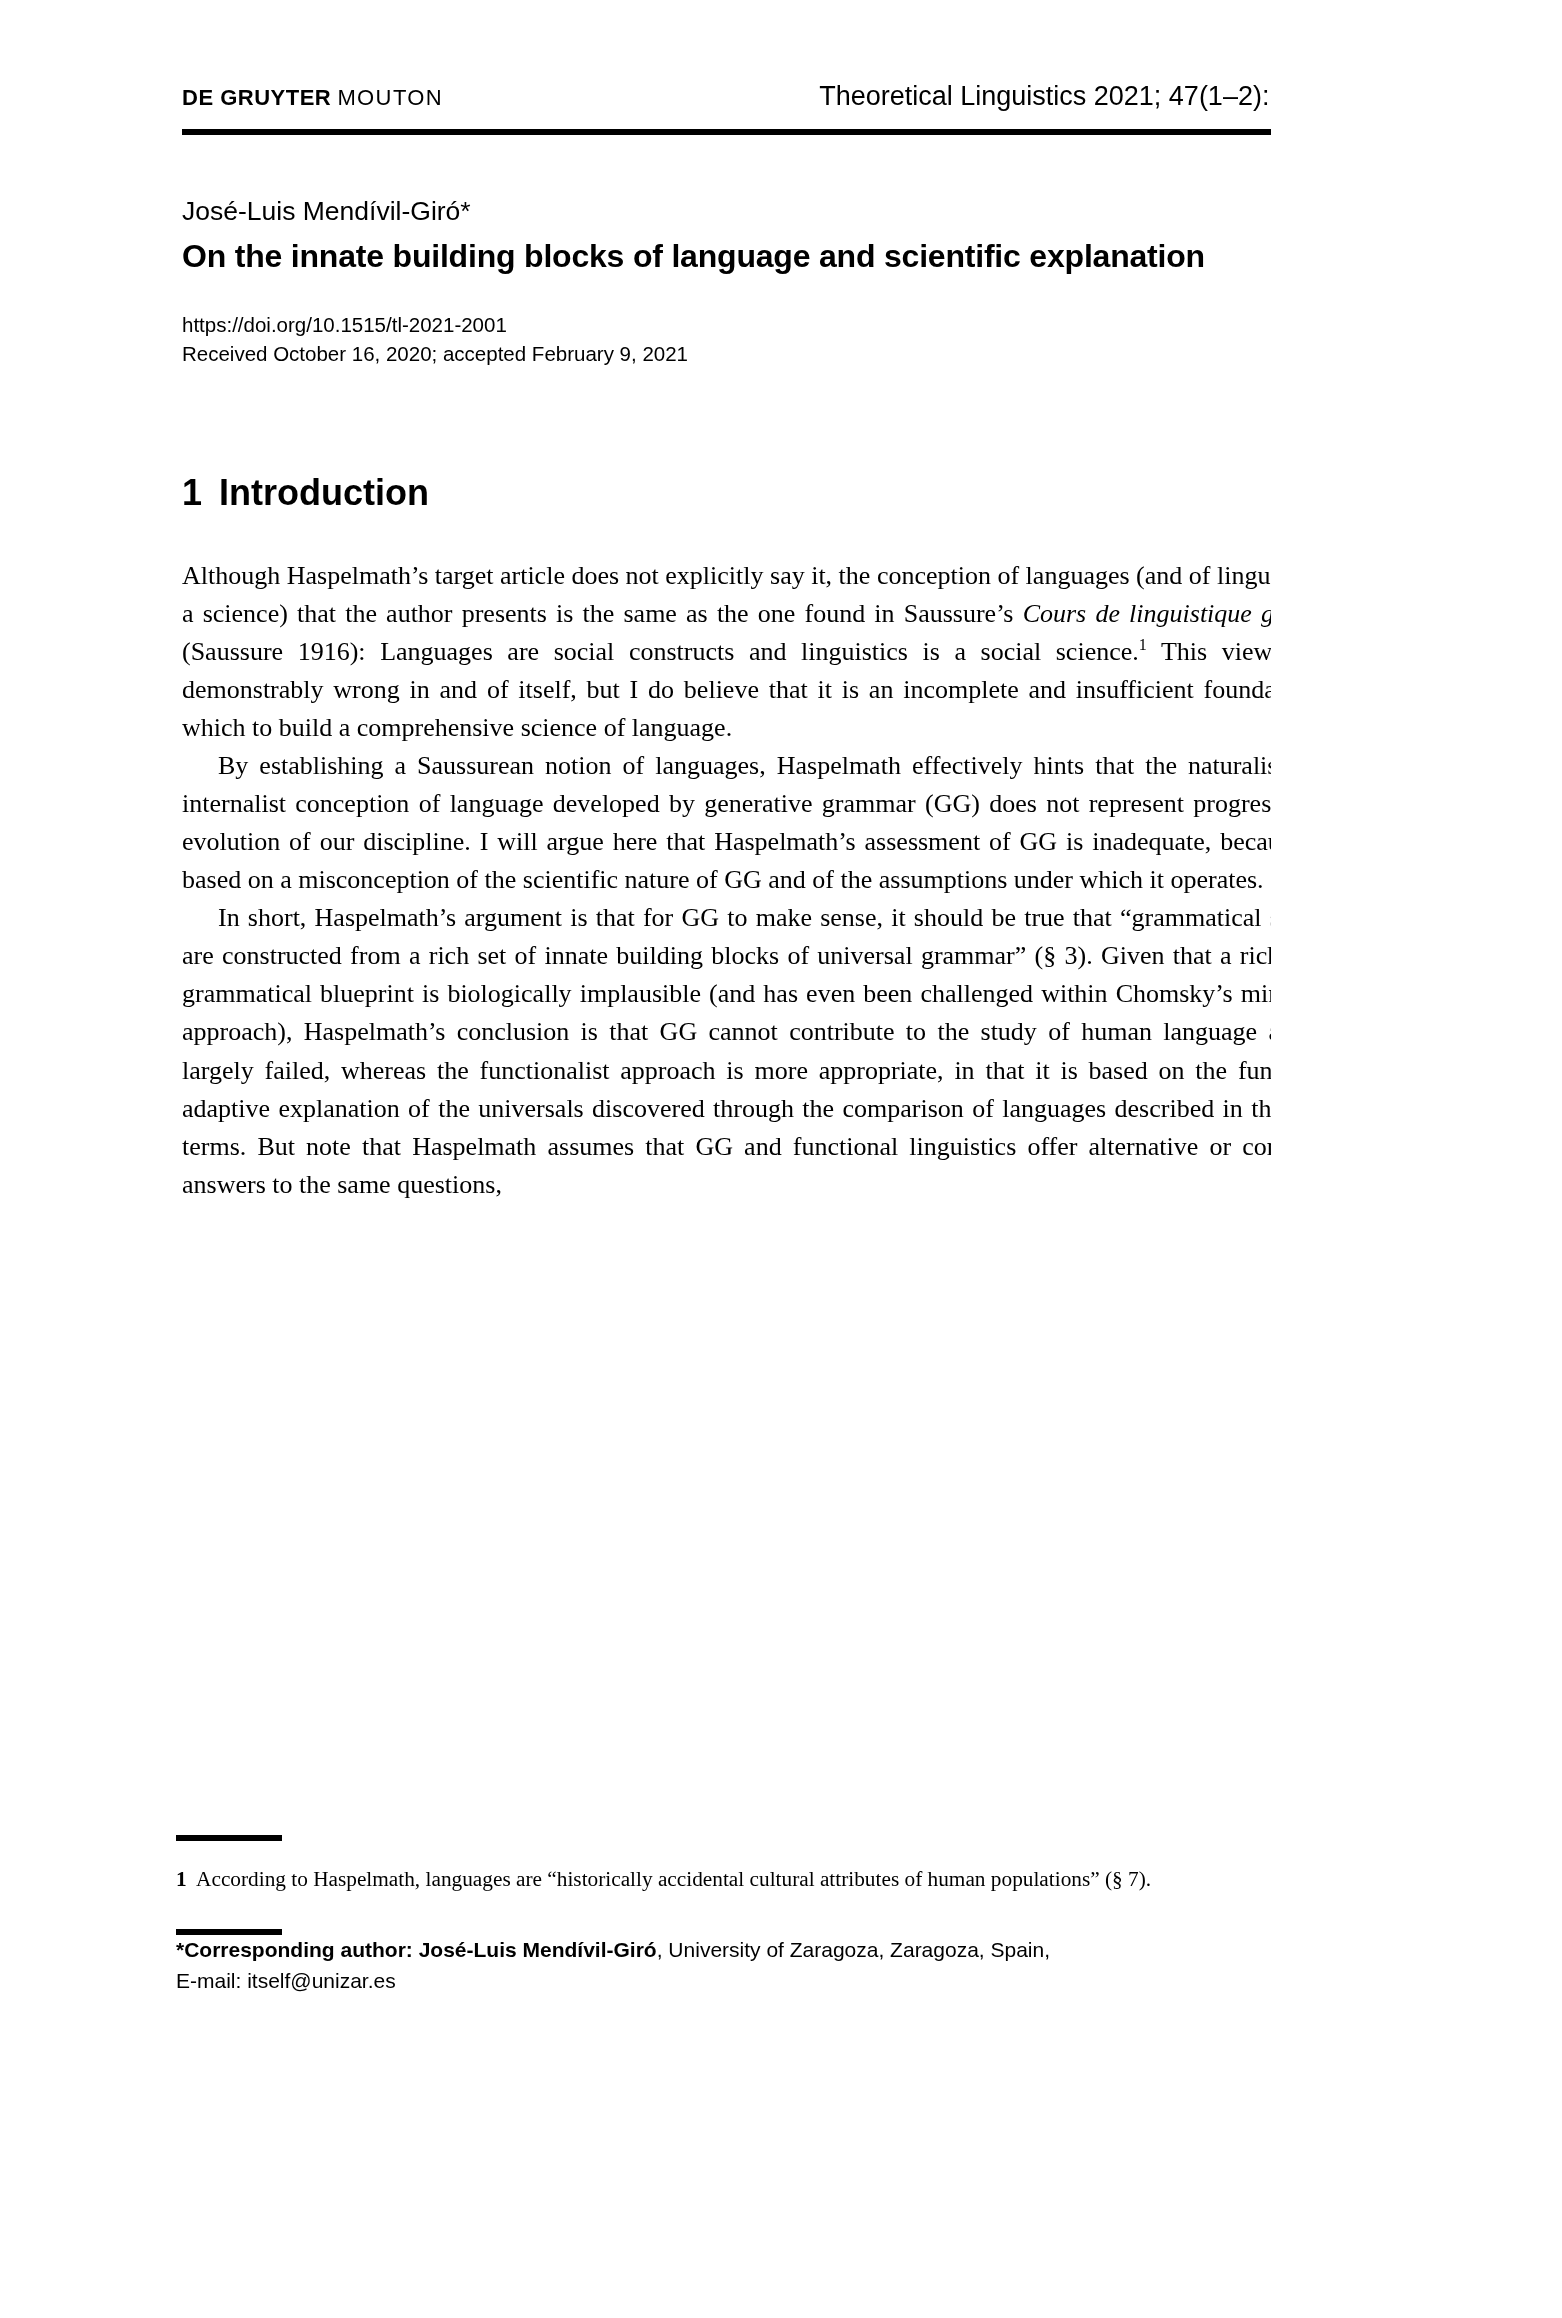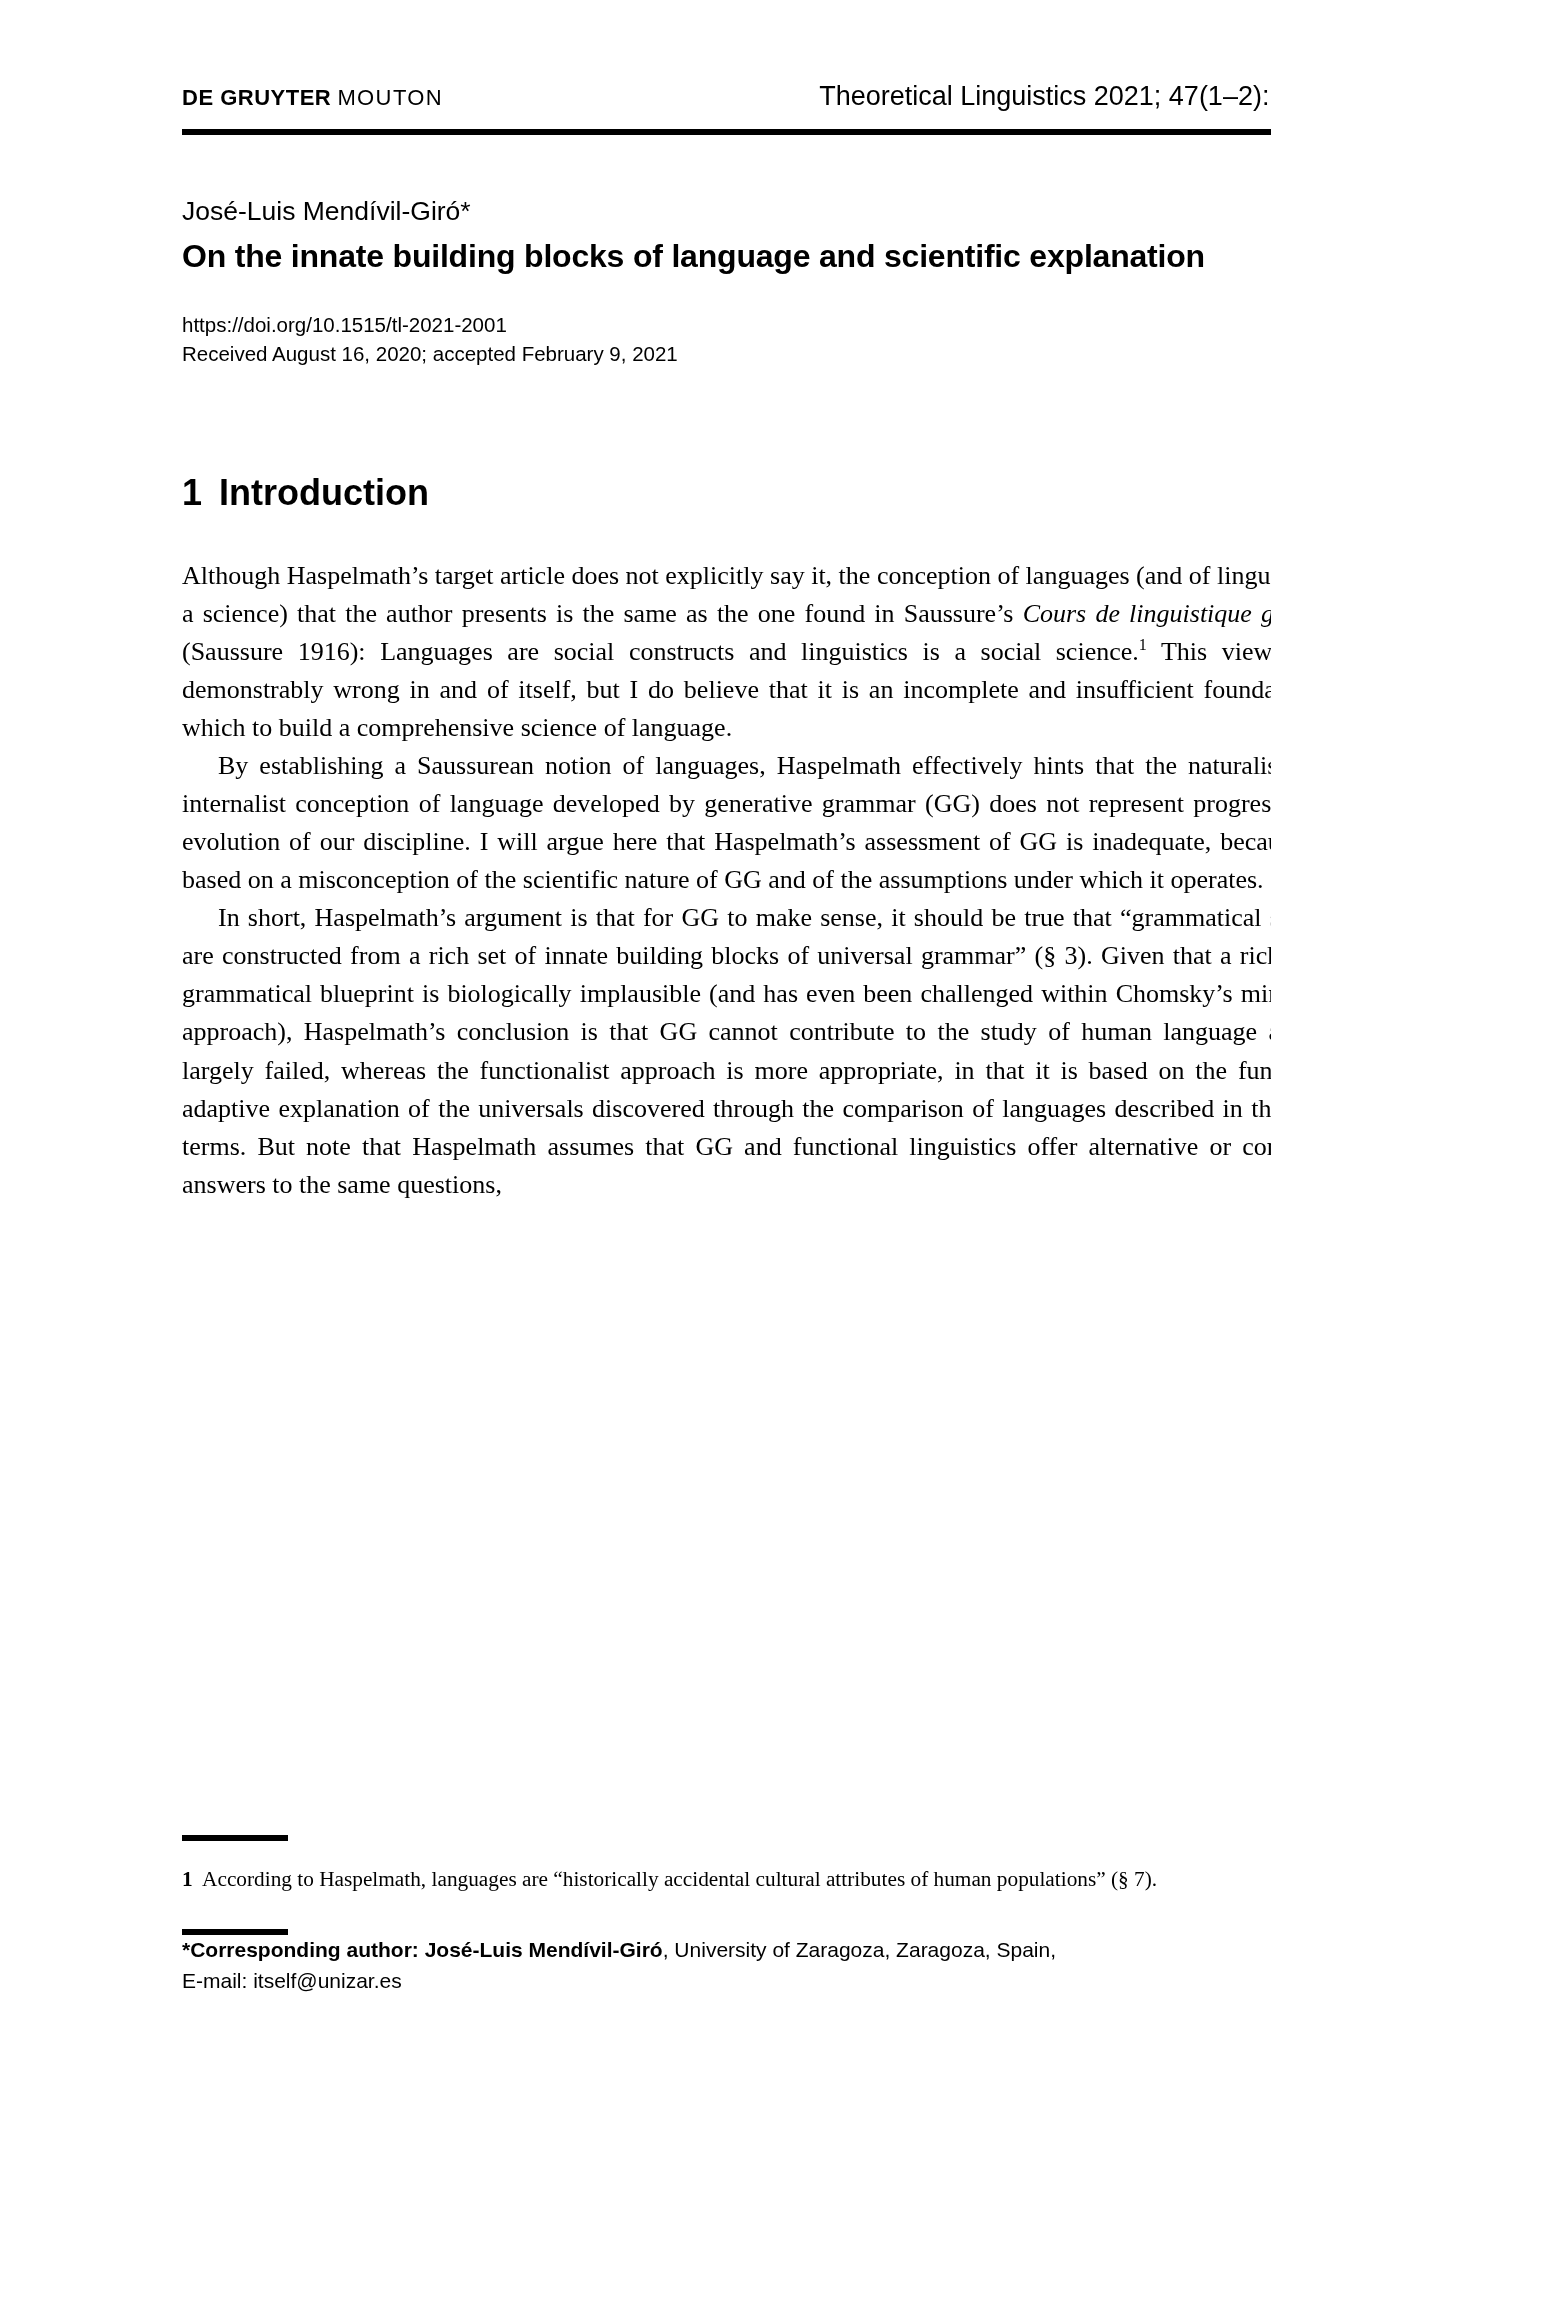--- a/index.html
+++ b/index.html
@@ -131,21 +131,21 @@
   }
   .fn-ref {
     font-size: 0.62em;
     vertical-align: super;
     line-height: 0;
   }
 
   
   .footnotes {
     position: absolute;
-    left: 182px;
+    left: 176px;
     top: 1835px;
     width: 1170px;
   }
 
   .fn-rule {
     width: 106px;
     height: 6px;
     background: #000;
   }
 
@@ -192,21 +192,21 @@
       <div class="logo"><span class="strong">DE GRUYTER</span> <span class="light">MOUTON</span></div>
       <div class="journal-ref">Theoretical Linguistics 2021; 47(1–2): 85–94</div>
     </div>
     <div class="header-rule"></div>
 
     <div class="author-line">José-Luis Mendívil-Giró*</div>
     <h1 class="article-title">On the innate building blocks of language and scientific explanation</h1>
 
     <div class="pub-meta">
       <div>https://doi.org/10.1515/tl-2021-2001</div>
-      <div>Received August 16, 2020; accepted February 9, 2021</div>
+      <div>Received October 16, 2020; accepted February 9, 2021</div>
     </div>
 
     <h2 class="section-heading"><span class="num">1</span><span>Introduction</span></h2>
 
     <div class="body-text">
       <p class="first"><span>Although Haspelmath’s target article does not explicitly say it, the conception of languages (and of linguistics as a science) that the author presents is the same as the one found in Saussure’s </span><em>Cours de linguistique generale</em><span> (Saussure 1916): Languages are social constructs and linguistics is a social science.</span><sup class="fn-ref">1</sup><span> This view is not demonstrably wrong in and of itself, but I do believe that it is an incomplete and insufficient foundation on which to build a comprehensive science of language.</span></p>
       <p class="indent">By establishing a Saussurean notion of languages, Haspelmath effectively hints that the naturalistic and internalist conception of language developed by generative grammar (GG) does not represent progress in the evolution of our discipline. I will argue here that Haspelmath’s assessment of GG is inadequate, because it is based on a misconception of the scientific nature of GG and of the assumptions under which it operates.</p>
       <p class="indent">In short, Haspelmath’s argument is that for GG to make sense, it should be true that “grammatical systems are constructed from a rich set of innate building blocks of universal grammar” (§ 3). Given that a rich innate grammatical blueprint is biologically implausible (and has even been challenged within Chomsky’s minimalist approach), Haspelmath’s conclusion is that GG cannot contribute to the study of human language and has largely failed, whereas the functionalist approach is more appropriate, in that it is based on the functional-adaptive explanation of the universals discovered through the comparison of languages described in their own terms. But note that Haspelmath assumes that GG and functional linguistics offer alternative or competing answers to the same questions,</p>
     </div>
 

